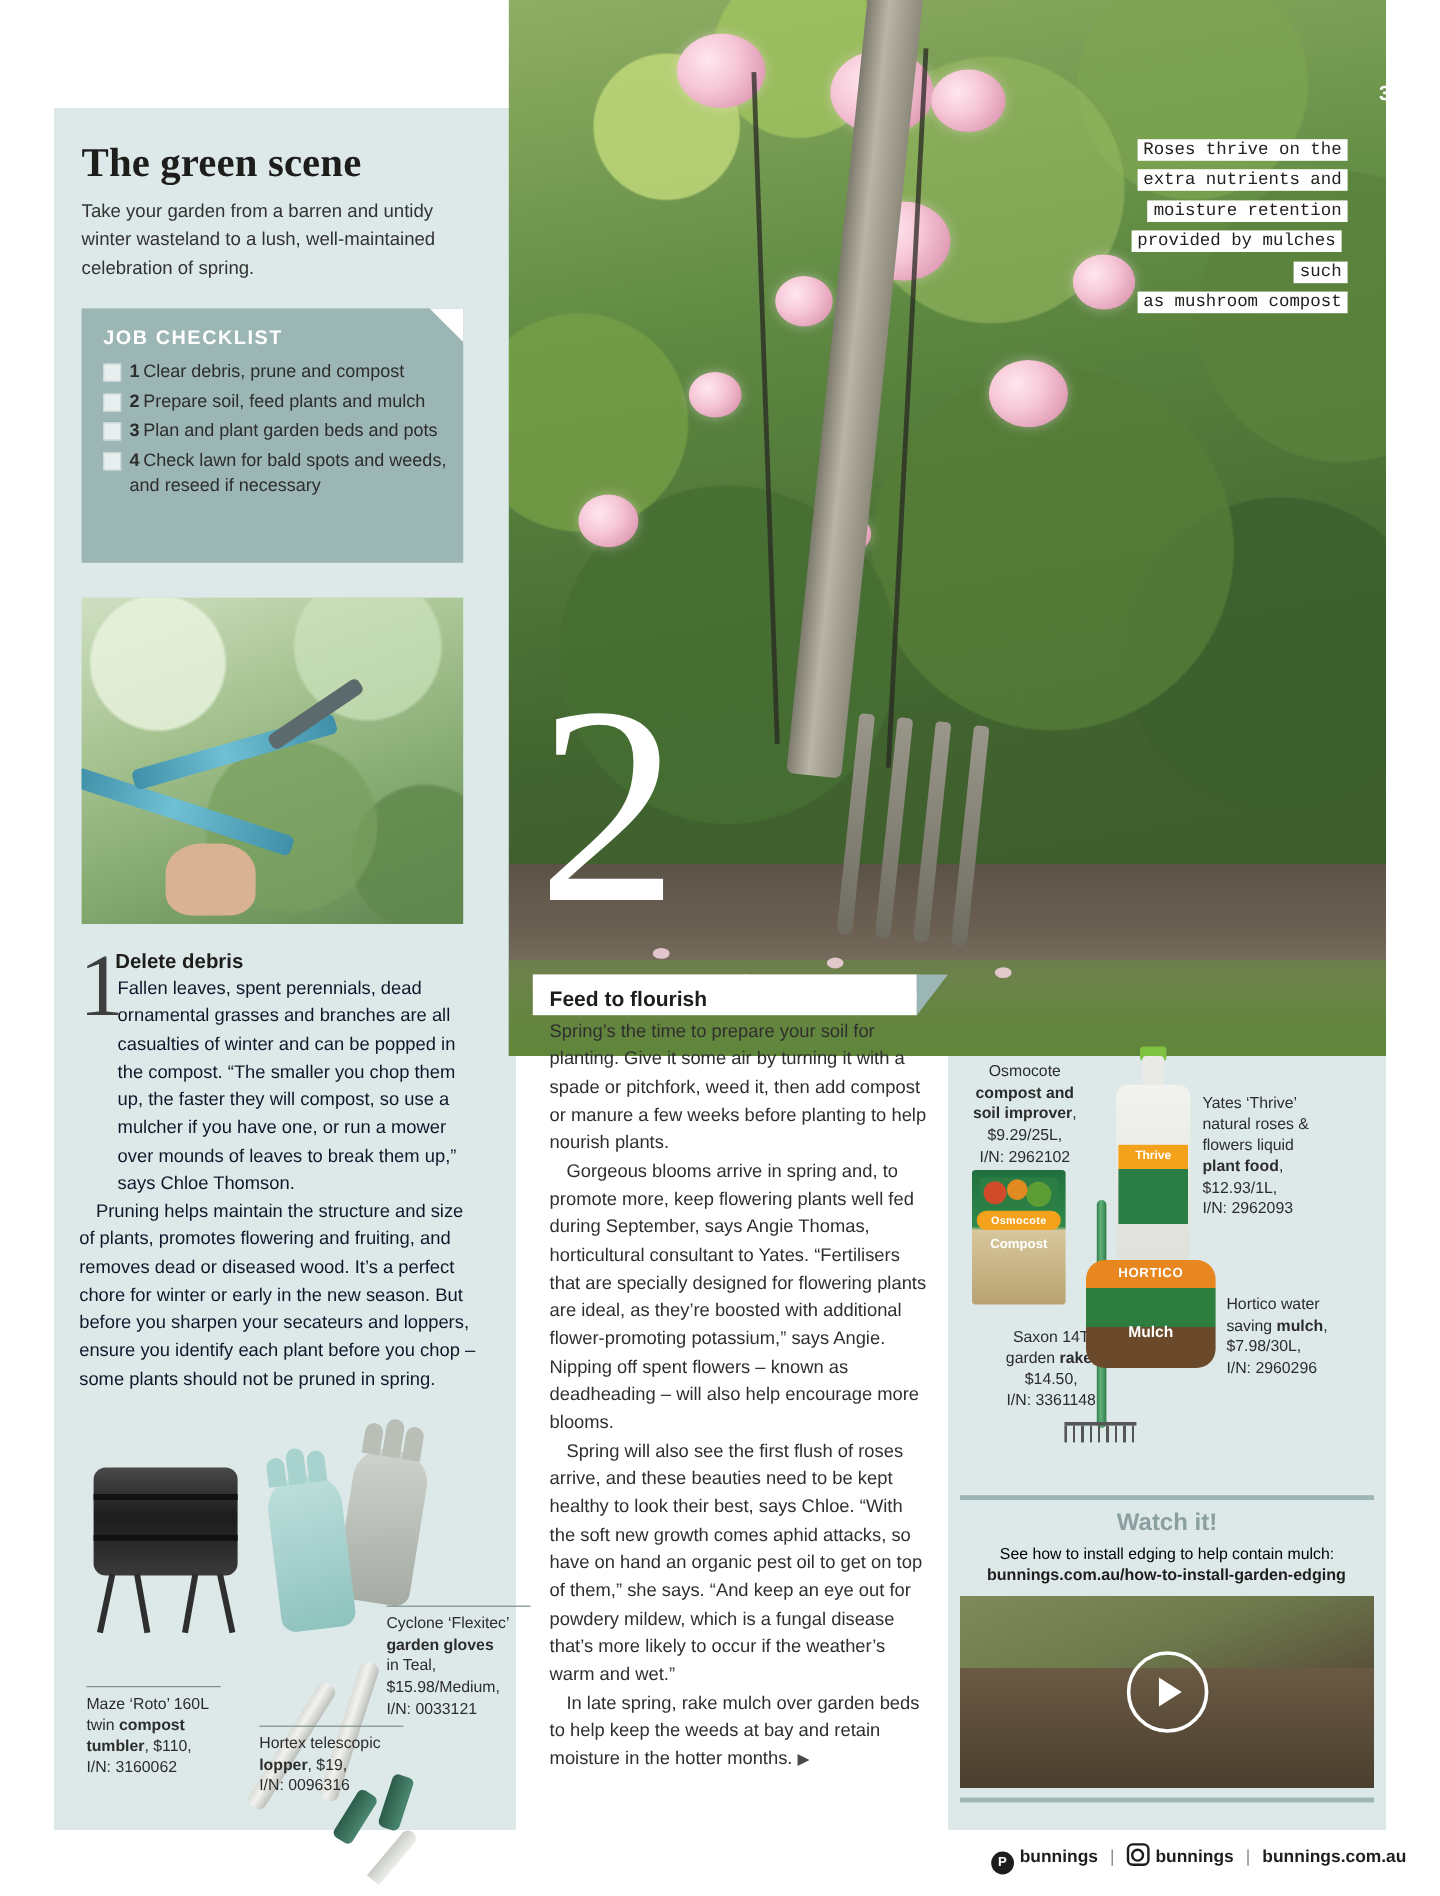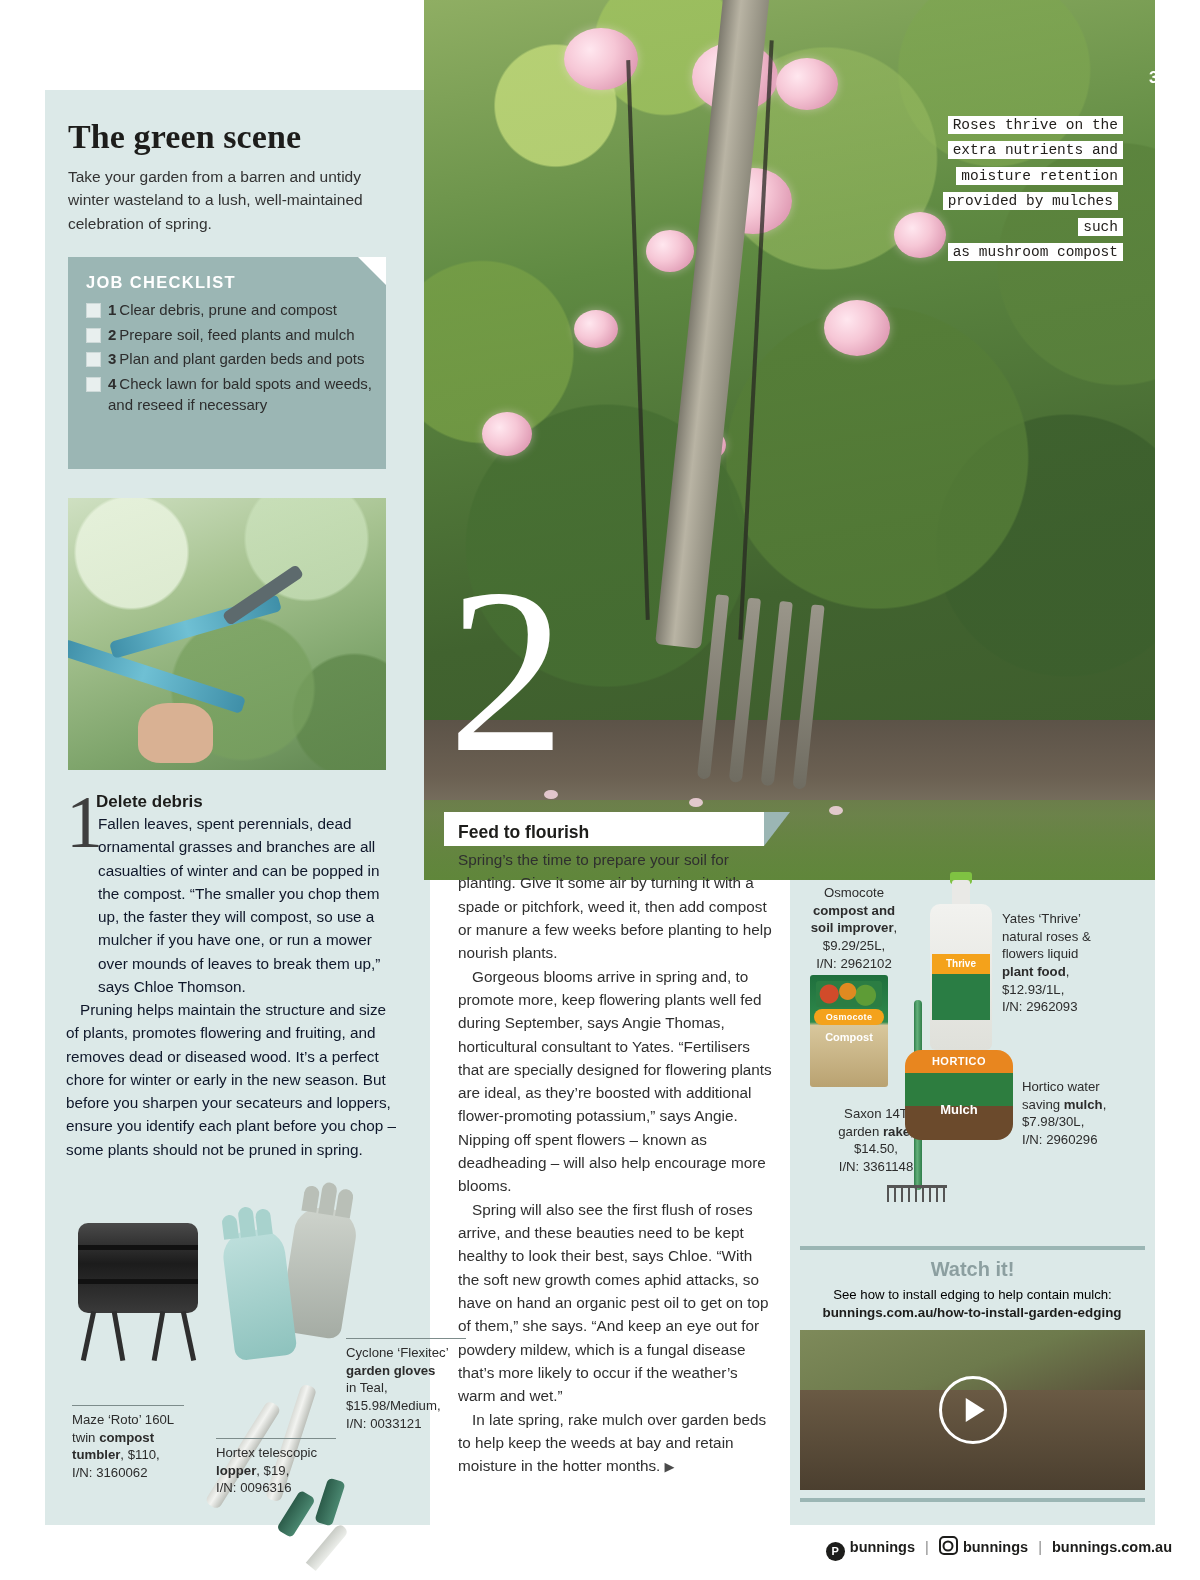--- a/index.html
+++ b/index.html
@@ -491,21 +491,21 @@
       <span class="finger" style="left:4px;  top:-20px; height:26px; background:#b9bfb7;"></span>
       <span class="finger" style="left:21px; top:-26px; height:32px; background:#b9bfb7;"></span>
       <span class="finger" style="left:38px; top:-22px; height:28px; background:#b9bfb7;"></span>
     </div>
     <div class="glove teal">
       <span class="finger" style="left:3px;  top:-18px; height:24px; background:#a8d2cd;"></span>
       <span class="finger" style="left:20px; top:-24px; height:30px; background:#a8d2cd;"></span>
       <span class="finger" style="left:37px; top:-20px; height:26px; background:#a8d2cd;"></span>
     </div>
   </div>
-  <div class="cap-box cap-rule-top" style="left:322px; top:1338px; width:120px;margin-left:24px;">
+  <div class="cap-box cap-rule-top" style="left:322px; top:1338px; width:120px;">
     <span>Cyclone ‘Flexitec’</span><br>
     <b>garden gloves</b><br>
     <span>in Teal,</span><br>
     <span>$15.98/Medium,</span><br>
     <span>I/N: 0033121</span>
   </div>
 
   <div class="lopper-prod">
     <div class="lopper-handle" style="left:10px;  top:0px;   transform:rotate(32deg);"></div>
     <div class="lopper-handle" style="left:58px;  top:-12px; transform:rotate(18deg);"></div>

